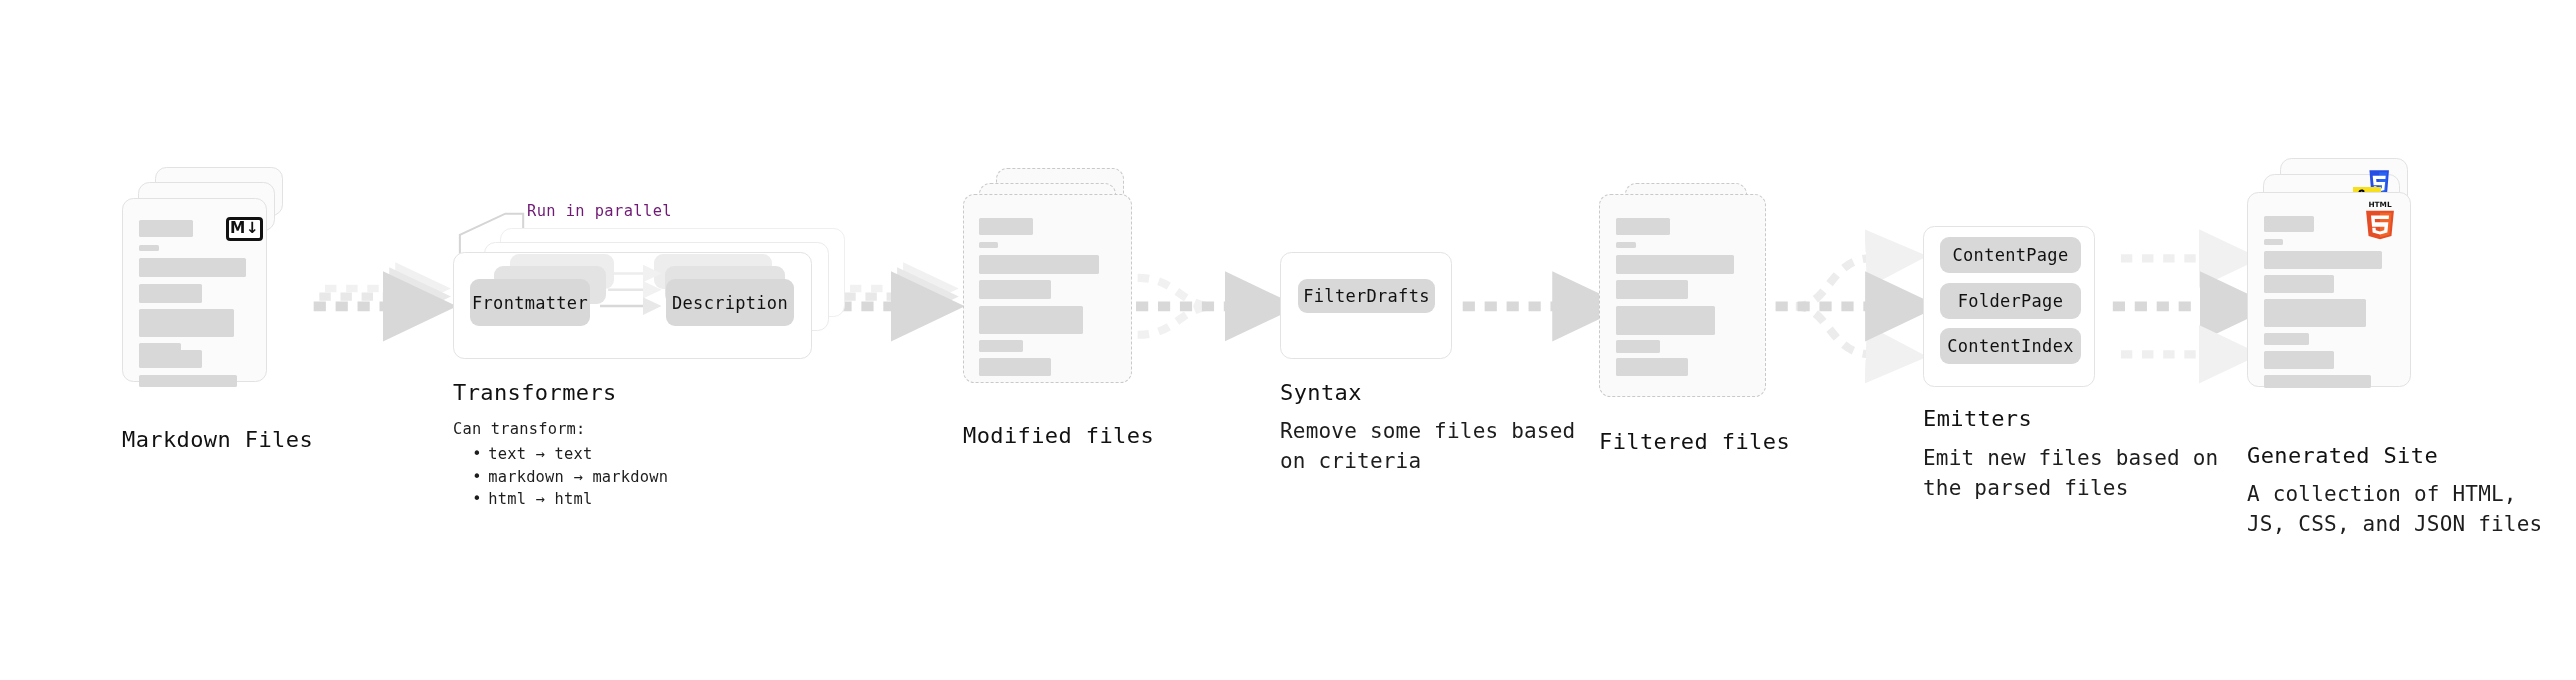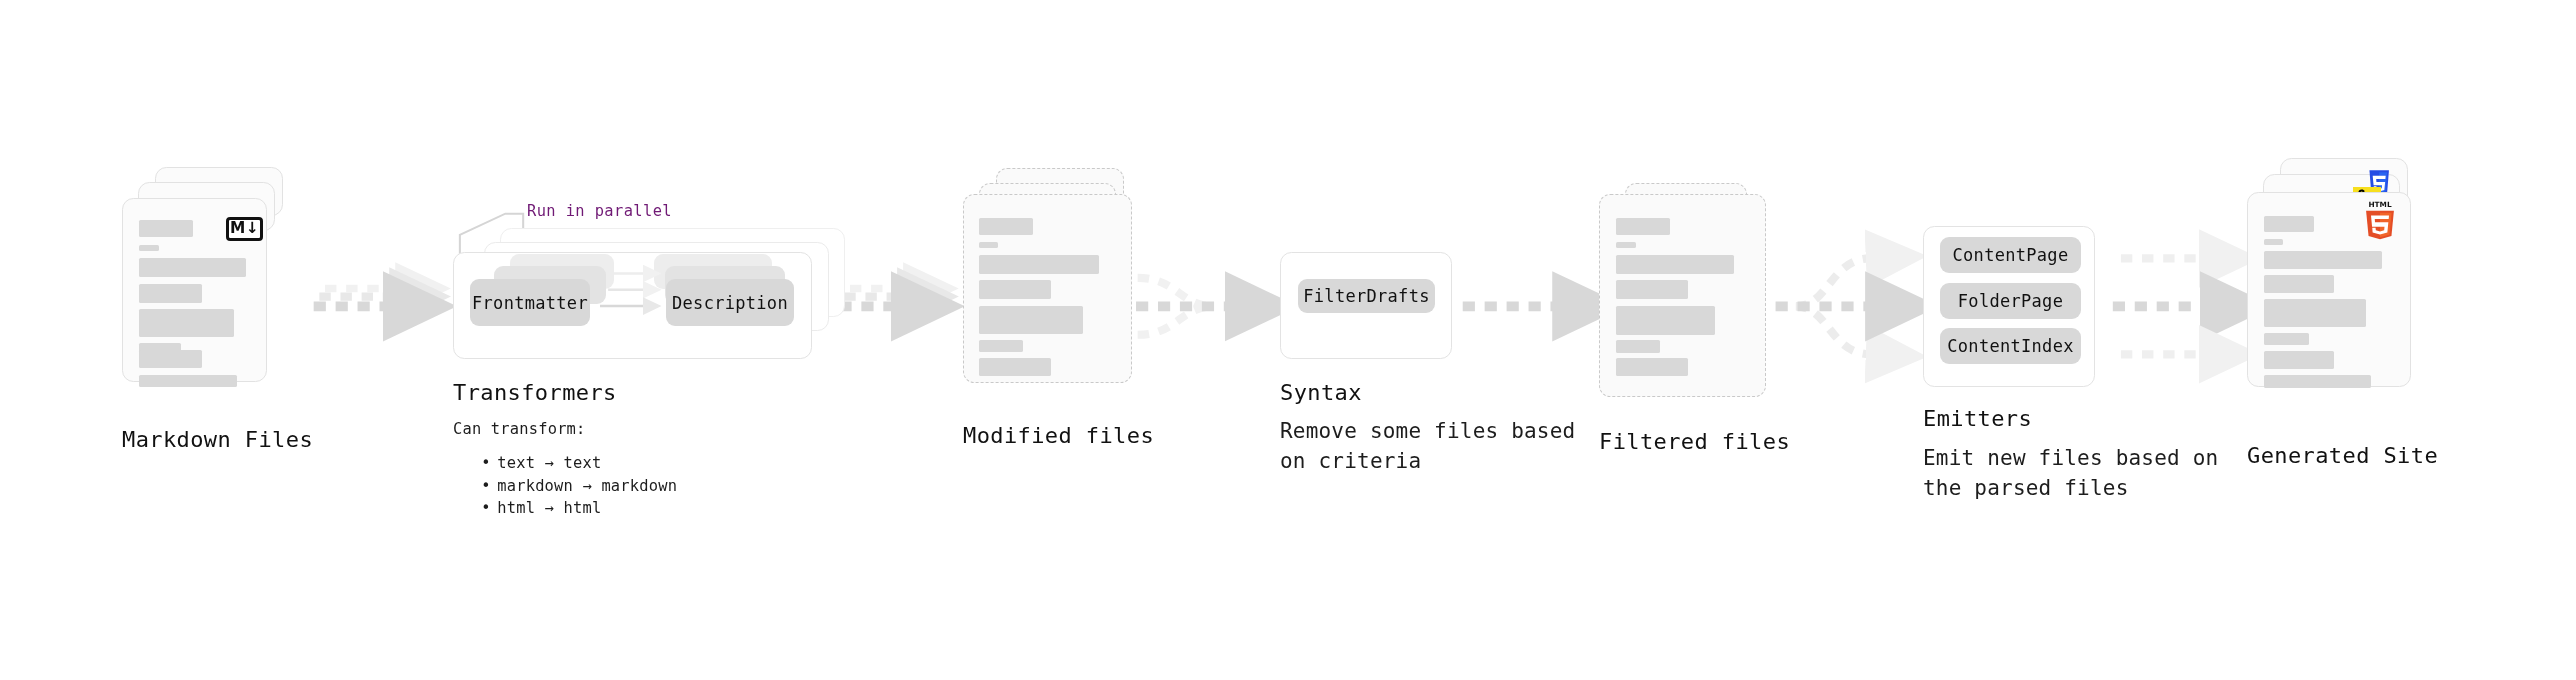--- a/index.html
+++ b/index.html
@@ -118,21 +118,21 @@
   .sublist {
     position: absolute;
     color: #1d1d1d;
     font-size: 15.4px;
     line-height: 1.45;
     letter-spacing: 0.2px;
     margin: 0;
   }
   .sublist .lead { white-space: pre; }
   .sublist ul {
-    margin: 12px;
+    margin: 3px;
     padding-left: 16.3px;
     list-style: none;
   }
   .sublist li { white-space: pre; }
   .sublist li::before {
     content: "\2022";
     margin-right: 6.5px;
   }
 
   .parallel-label {
@@ -344,15 +344,17 @@
     <div class="card-badge html5-badge" style="left:115px; top:42px; flex-direction:column;">
       <svg width="36" height="41" viewBox="0 0 44 50">
         <text x="22" y="9" font-family="DejaVu Sans, sans-serif" font-size="9" font-weight="700" text-anchor="middle" fill="#111">HTML</text>
         <path d="M5,13 L39,13 L36,44 L22,48 L8,44 z" fill="#e44d26"></path>
         <path d="M22,15.5 L22,45.6 L33.6,42.3 L36.2,15.5 z" fill="#f16529"></path>
         <path d="M11,19 L33,19 L32.6,23.2 L15.6,23.2 L15.9,27.2 L32.2,27.2 L31,39.6 L22,42.2 L13,39.6 L12.5,34 L16.6,34 L16.9,37 L22,38.4 L27.1,37 L27.5,32.5 L12.3,32.5 L11,19 z" fill="#ffffff"></path>
       </svg>
     </div>
   </div>
   <div class="caption" style="left:2247px; top:443px;">Generated Site</div>
+  <div class="subcaption" style="left:2247px; top:479px;">A collection of HTML,
+JS, CSS, and JSON files</div>
 
 </div>
 
 
 </body></html>

